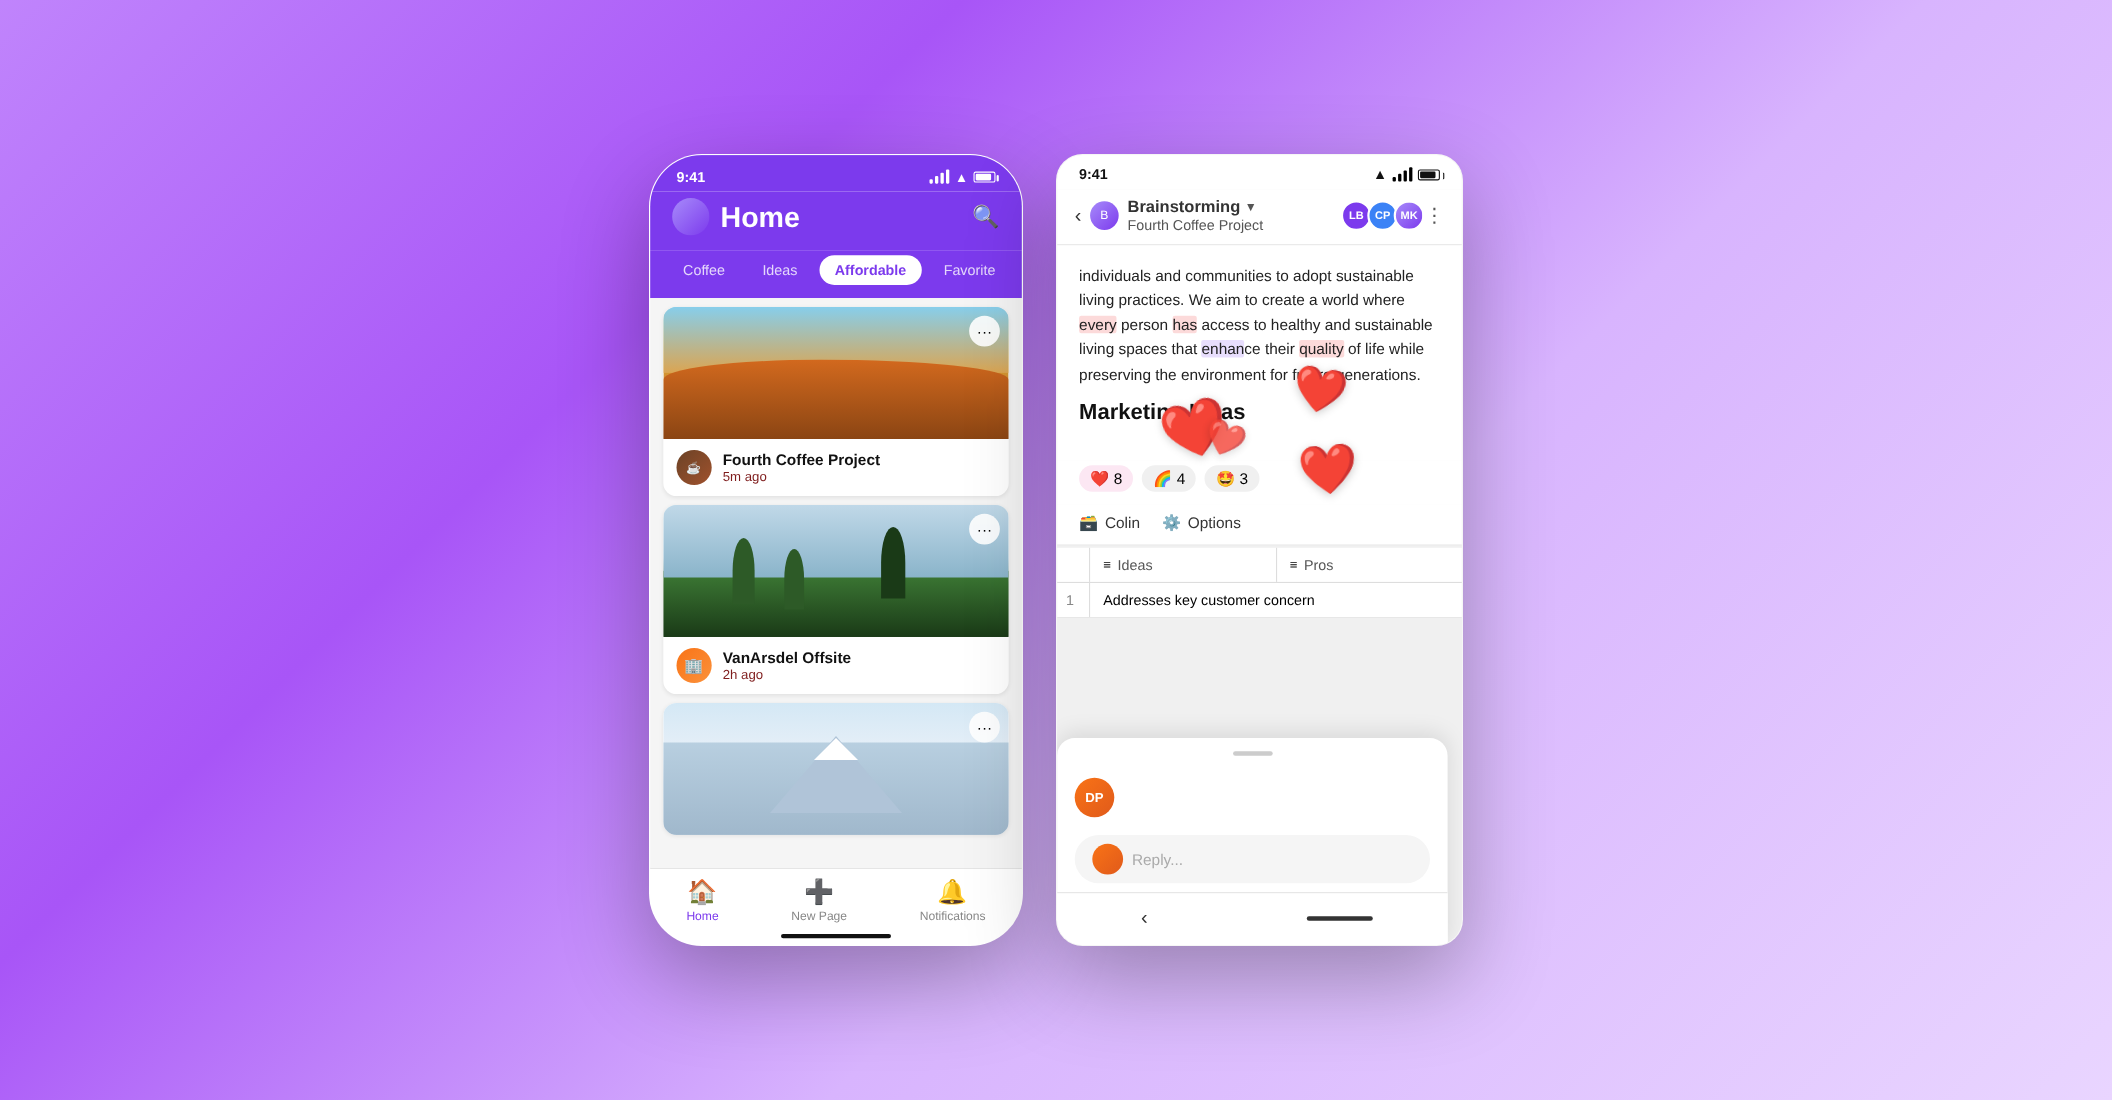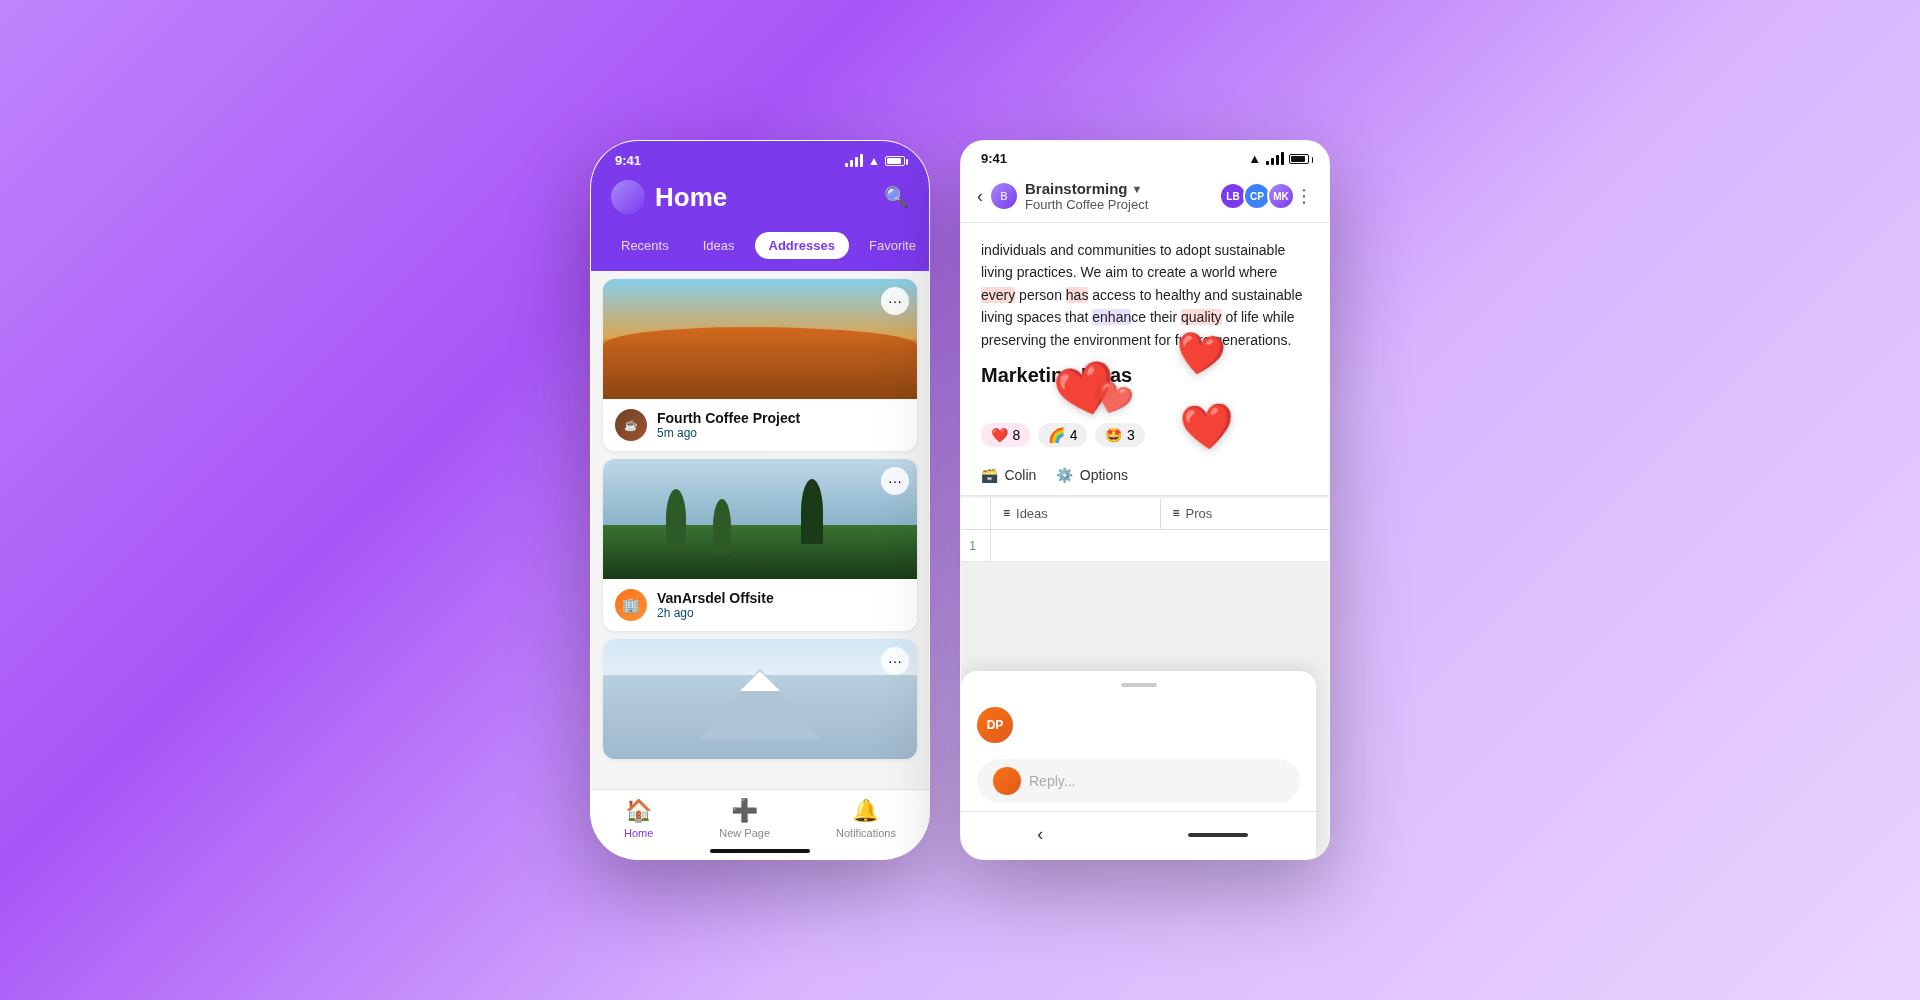--- a/index.html
+++ b/index.html
@@ -228,21 +228,21 @@
       display: flex; align-items: center; justify-content: center;
       color: white; font-size: 11px;
     }
     .avatar-building {
       background: linear-gradient(135deg, #f97316, #fb923c);
       display: flex; align-items: center; justify-content: center;
       font-size: 14px;
     }
     .item-text {}
     .item-title { font-size: 14px; font-weight: 600; color: #111; }
-    .item-time { font-size: 12px; color: #0c4a6e; }
+    .item-time { font-size: 12px; color: #7f1d1d; }
 
     .bottom-nav {
       position: absolute;
       bottom: 0; left: 0; right: 0;
       background: white;
       border-top: 1px solid #e5e5e5;
       display: flex;
       justify-content: space-around;
       padding: 8px 0 20px;
     }
@@ -524,23 +524,23 @@
       <div class="header-left">
         <div class="avatar-circle">
           <div class="avatar-img" style="background: linear-gradient(135deg, #a78bfa 0%, #7c3aed 100%);"></div>
         </div>
         <span class="home-title">Home</span>
       </div>
       <span class="search-btn">🔍</span>
     </div>
 
     <div class="nav-tabs">
-      <div class="nav-tab">Recents</div>
+      <div class="nav-tab">Coffee</div>
       <div class="nav-tab">Ideas</div>
-      <div class="nav-tab active">Addresses</div>
+      <div class="nav-tab active">Affordable</div>
       <div class="nav-tab">Favorite</div>
     </div>
 
     <div class="feed">
 
       <div class="feed-card">
         <div class="feed-card-img">
           <div class="landscape-desert">
             <div class="desert-sky"></div>
             <div class="desert-layer1"></div>
@@ -687,20 +687,23 @@
           <span style="font-size:12px;">≡</span>
           <span class="col-label">Ideas</span>
         </div>
         <div class="table-cell">
           <span style="font-size:12px;">≡</span>
           <span class="col-label">Pros</span>
         </div>
       </div>
       <div class="table-row">
         <div class="table-cell-num">1</div>
+        <div class="table-cell">
+          <span>Addresses key customer concern</span>
+        </div>
       </div>
     </div>
 
     <div class="comment-sheet">
       <div class="sheet-handle"></div>
       <div class="comment-item">
         <div class="comment-avatar">DP</div>
       </div>
       <div class="reply-box">
         <div class="reply-avatar"></div>

